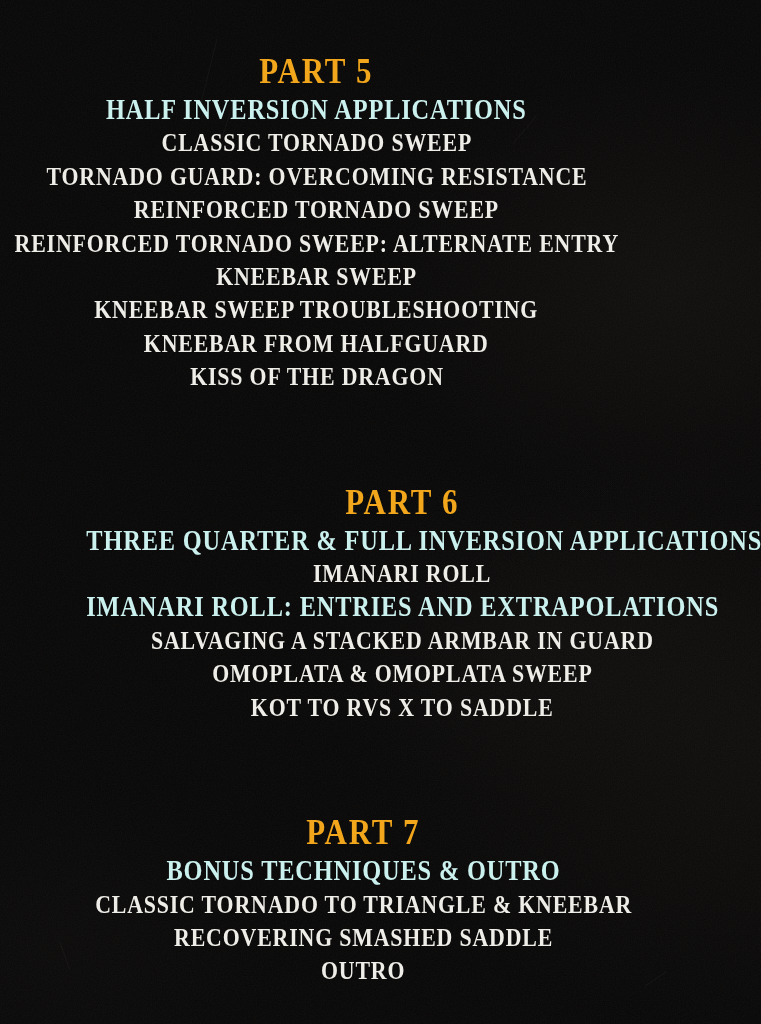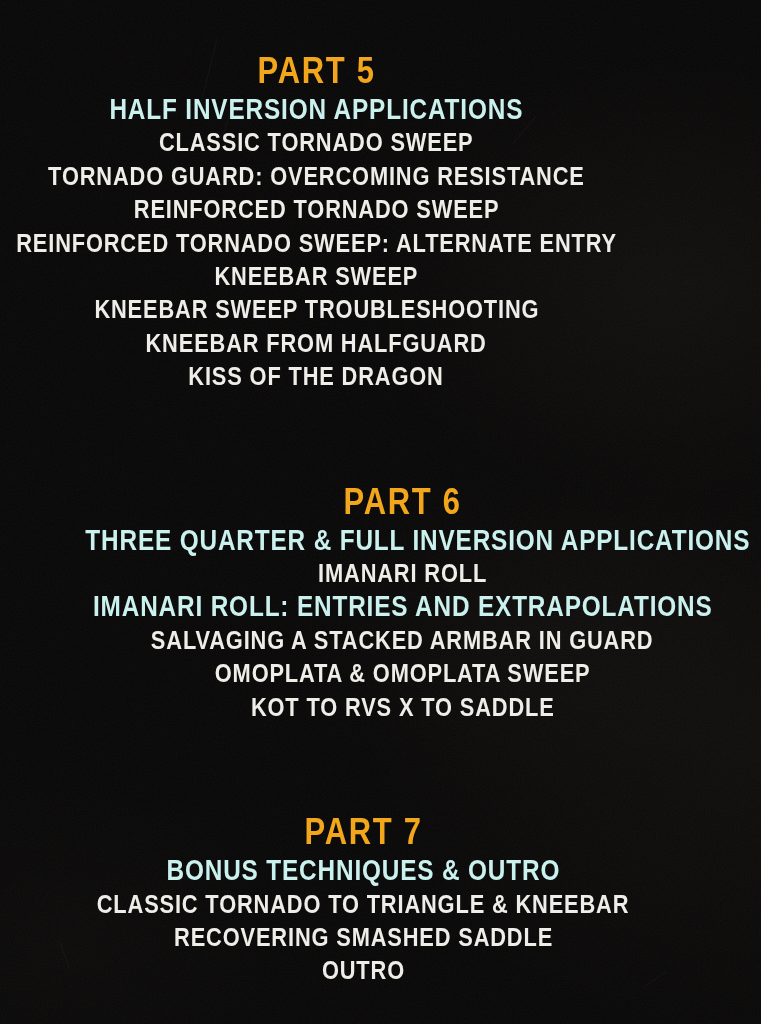--- a/index.html
+++ b/index.html
@@ -5,21 +5,21 @@
   html, body {
     margin: 0;
     padding: 0;
     background: #000;
   }
   .page {
     position: relative;
     width: 761px;
     height: 1024px;
     overflow: hidden;
-    font-family: Liberation Sans, sans-serif;
+    font-family: Liberation Serif, serif;
     background:
       radial-gradient(ellipse 420px 320px at 88% 28%, rgba(58,54,47,0.16), transparent 70%),
       radial-gradient(ellipse 520px 420px at 97% 72%, rgba(54,51,44,0.14), transparent 70%),
       radial-gradient(ellipse 340px 240px at 70% 62%, rgba(48,46,40,0.10), transparent 70%),
       radial-gradient(ellipse 300px 220px at 8% 92%, rgba(48,46,42,0.08), transparent 70%),
       #070606;
   }
   .noise {
     position: absolute;
     top: 0; left: 0;

